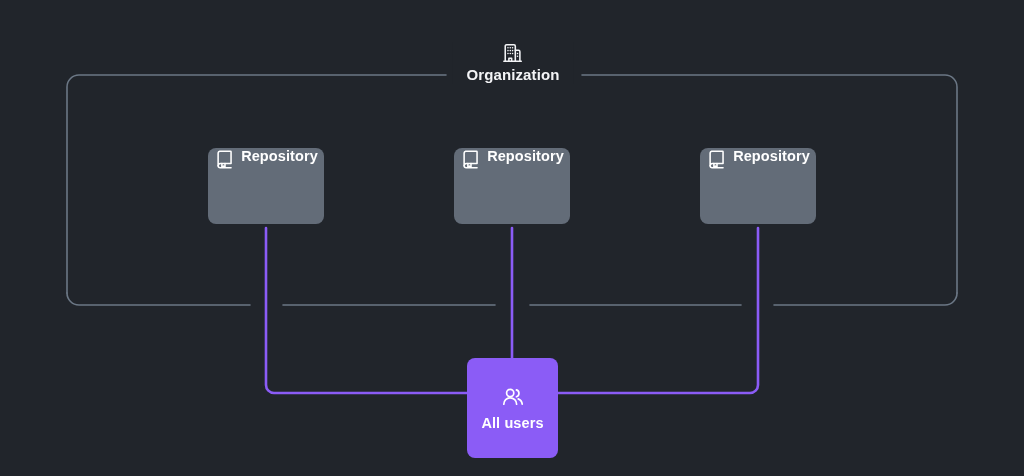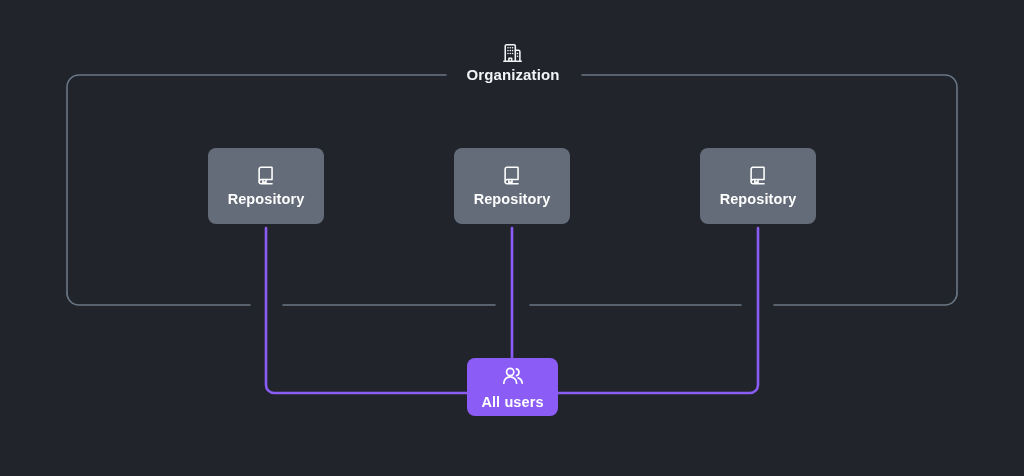--- a/index.html
+++ b/index.html
@@ -67,22 +67,21 @@
   }
 
   
   .repo-card {
     position: absolute;
     width: 116px;
     height: 76px;
     border-radius: 8px;
     background: #636c78;
     display: flex;
-    flex-direction: column;
-    align-items: center;
+    flex-direction: row;
     justify-content: center;
     gap: 5px;
   }
   .repo-card.pos-0 { left: 208px; top: 148px; }
   .repo-card.pos-1 { left: 454px; top: 148px; }
   .repo-card.pos-2 { left: 700px; top: 148px; }
 
   .repo-icon { line-height: 0; display: block; }
 
   .repo-label {
@@ -92,21 +91,21 @@
     line-height: 17px;
     letter-spacing: 0.1px;
   }
 
   
   .users-card {
     position: absolute;
     left: 467px;
     top: 358px;
     width: 91px;
-    height: 58px;
+    height: 100px;
     border-radius: 8px;
     background: #8b5cf6;
     display: flex;
     flex-direction: column;
     align-items: center;
     justify-content: center;
     gap: 6px;
   }
   .users-icon { line-height: 0; display: block; }
   .users-label {

